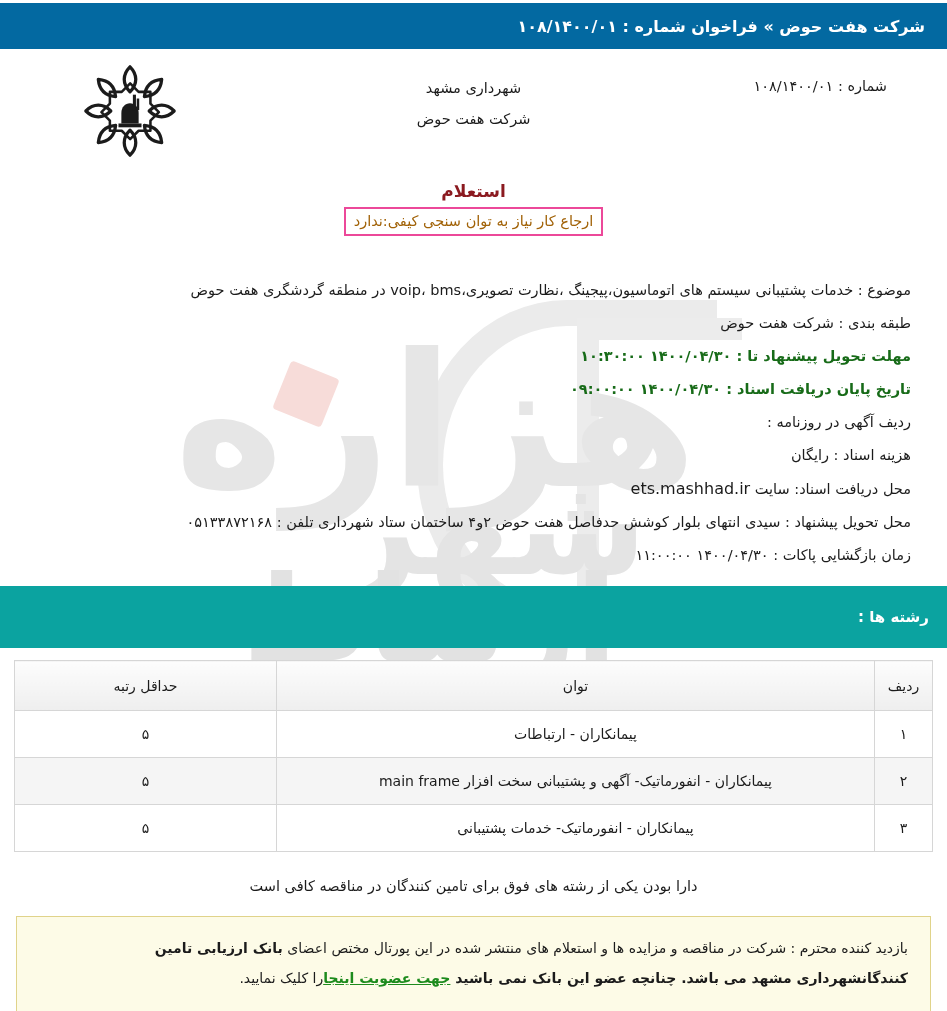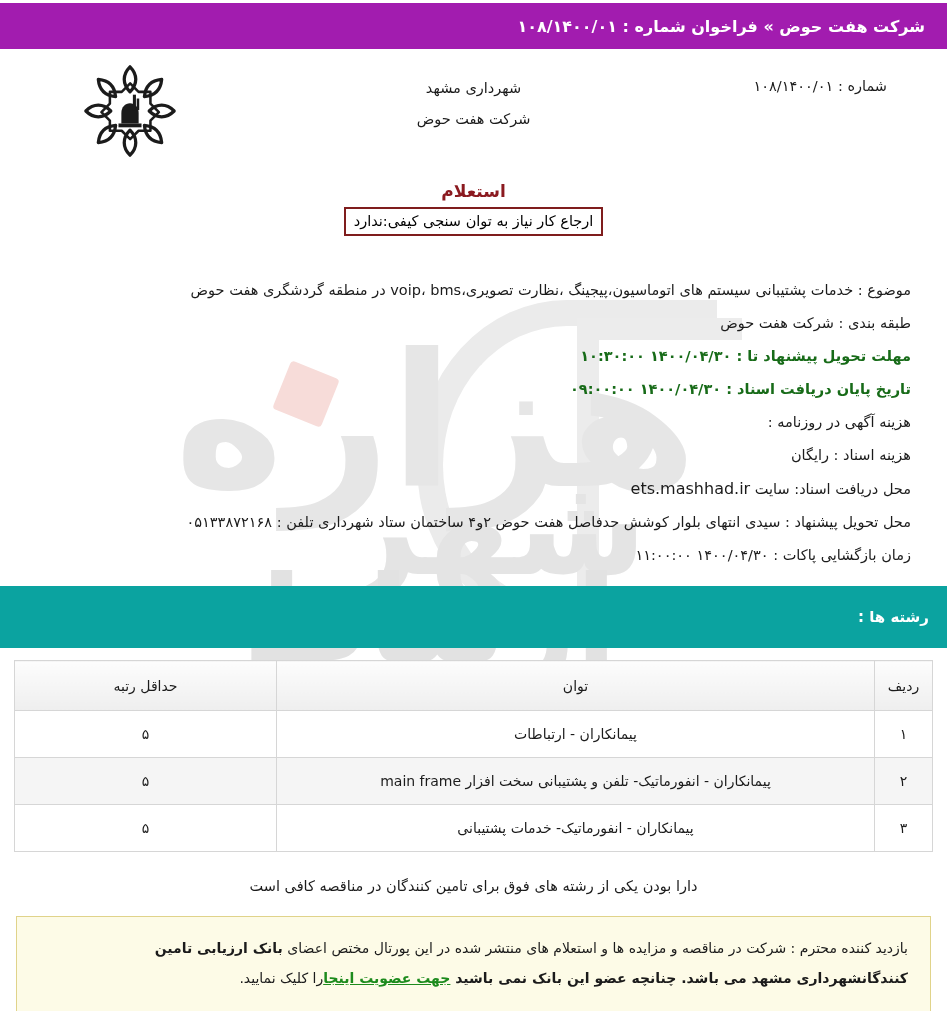--- a/index.html
+++ b/index.html
@@ -85,21 +85,21 @@
     height: 290px;
     border: 22px solid #ececec;
     border-right: none;
   }
 
   
   .topbar {
     position: relative;
     z-index: 3;
     height: 46px;
-    background: #a21caf;
+    background: #0369a1;
     color: #ffffff;
     display: flex;
     align-items: center;
     justify-content: flex-start;
     padding: 0 22px;
     font-size: 16px;
     font-weight: bold;
     margin-top: 3px;
   }
   .topbar .title { white-space: nowrap; }
@@ -147,24 +147,24 @@
     font-size: 17px;
     font-weight: bold;
     margin-top: 8px;
   }
   .redbox-wrap {
     display: flex;
     justify-content: center;
     margin-top: 6px;
   }
   .redbox {
-    border: 2px solid #7f1d1d;
+    border: 2px solid #ec4899;
     padding: 4px 8px 5px;
     font-size: 14.5px;
-    color: #000000;
+    color: #a16207;
     white-space: nowrap;
   }
 
   
   .info {
     margin-top: 38px;
     padding: 0 6px 0 6px;
     font-size: 14.5px;
     line-height: 33px;
   }
@@ -294,21 +294,21 @@
     <div class="redbox">ارجاع کار نیاز به توان سنجی کیفی:ندارد</div>
   </div>
 
   <div class="info">
     <div class="line">
       <span>موضوع : خدمات پشتیبانی سیستم های اتوماسیون،پیجینگ ،نظارت تصویری،</span><span class="latin">voip، bms</span><span> در منطقه گردشگری هفت حوض</span>
     </div>
     <div class="line">طبقه بندی : شرکت هفت حوض</div>
     <div class="line green">مهلت تحویل پیشنهاد تا : ۱۴۰۰/۰۴/۳۰    ۱۰:۳۰:۰۰</div>
     <div class="line green">تاریخ پایان دریافت اسناد :  ۱۴۰۰/۰۴/۳۰     ۰۹:۰۰:۰۰</div>
-    <div class="line">هزینه آگهی در روزنامه :</div>
+    <div class="line">ردیف آگهی در روزنامه :</div>
     <div class="line">هزینه اسناد :   رایگان</div>
     <div class="line">
       <span>محل دریافت اسناد: سایت </span><span class="latin site">ets.mashhad.ir</span>
     </div>
     <div class="line">محل تحویل پیشنهاد :   سیدی انتهای بلوار کوشش حدفاصل هفت حوض ۲و۴ ساختمان ستاد شهرداری   تلفن : ۰۵۱۳۳۸۷۲۱۶۸</div>
     <div class="line">زمان بازگشایی پاکات :   ۱۴۰۰/۰۴/۳۰    ۱۱:۰۰:۰۰</div>
   </div>
 </div>
 
 <div class="table-head-bar">رشته ها :</div>
@@ -322,21 +322,21 @@
     </tr>
   </thead>
   <tbody>
     <tr>
       <td>۱</td>
       <td>پیمانکاران - ارتباطات</td>
       <td>۵</td>
     </tr>
     <tr>
       <td>۲</td>
-      <td>پیمانکاران - انفورماتیک- تلفن و پشتیبانی سخت افزار main frame</td>
+      <td>پیمانکاران - انفورماتیک- آگهی و پشتیبانی سخت افزار main frame</td>
       <td>۵</td>
     </tr>
     <tr>
       <td>۳</td>
       <td>پیمانکاران - انفورماتیک- خدمات پشتیبانی</td>
       <td>۵</td>
     </tr>
   </tbody>
 </table>
 

